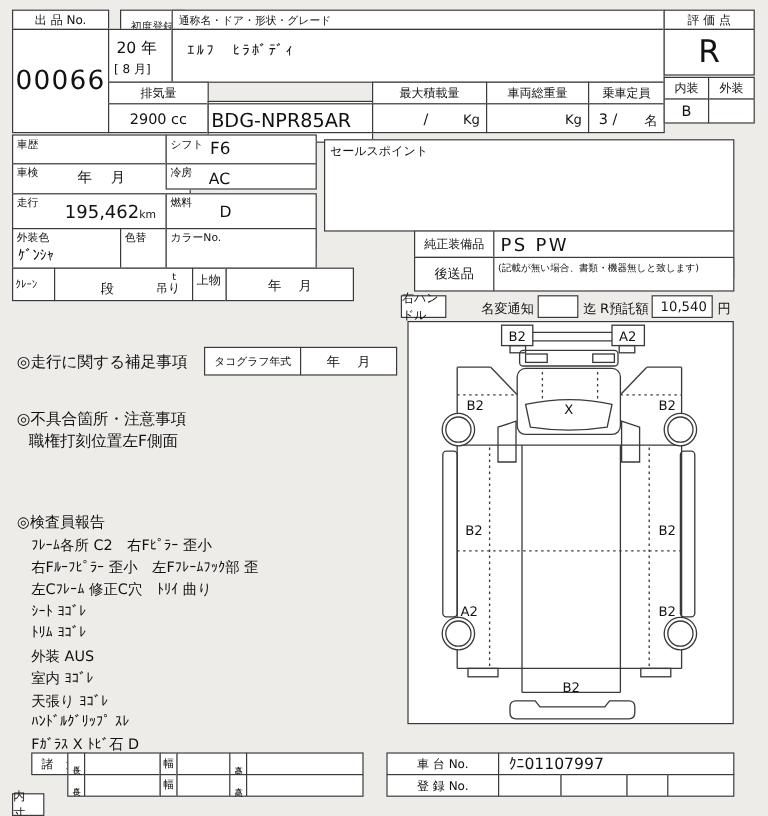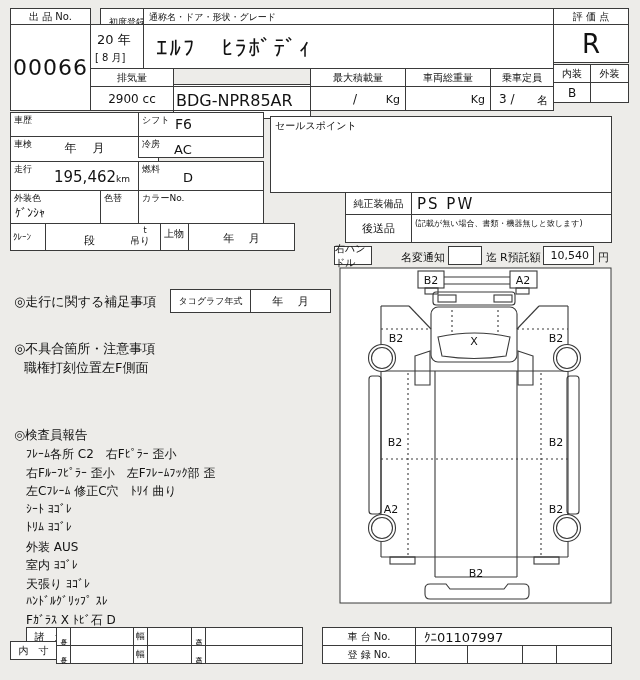--- a/index.html
+++ b/index.html
@@ -25,21 +25,21 @@
 <div class="c fxc" style="left:100px;top:8px;width:54px;height:28px;font-size:9px">初度登録</div>
 <div class="c" style="left:90px;top:24px;width:54px;height:45px">
   <span class="val" style="left:6px;top:6px;font-size:13px">20 年</span>
   <span class="val" style="left:4px;top:26px;font-size:10px">[ 8 月]</span>
 </div>
 
 <div class="c" style="left:143px;top:8px;width:411px;height:17px">
   <span class="val" style="left:5px;top:2px;font-size:9px">通称名・ドア・形状・グレード</span>
 </div>
 <div class="c" style="left:143px;top:24px;width:411px;height:45px">
-  <span class="val" style="left:12px;top:10px;font-size:23px;letter-spacing:2px">ｴﾙﾌ　ﾋﾗﾎﾞﾃﾞｨ</span>
+  <span class="val" style="left:12px;top:10px;font-size:12px;letter-spacing:2px">ｴﾙﾌ　ﾋﾗﾎﾞﾃﾞｨ</span>
 </div>
 
 <div class="c fxc" style="left:90px;top:68px;width:84px;height:19px;font-size:10px">排気量</div>
 <div class="c fxc" style="left:90px;top:86px;width:84px;height:25px;font-size:12px">2900 cc</div>
 
 <div class="c fxc" style="left:173px;top:84px;width:138px;height:35px;font-size:10px">型　　式</div>
 <div class="c" style="left:173px;top:86px;width:138px;height:25px">
   <span class="val" style="left:2px;top:4px;font-size:16px">BDG-NPR85AR</span>
 </div>
 
@@ -224,21 +224,21 @@
 </svg>
 
 <div class="c fxc" style="left:26px;top:627px;width:47px;height:19px;font-size:10px">諸　元</div>
 <div class="c fxc vert" style="left:56px;top:627px;width:15px;height:19px;font-size:7px">長さ</div>
 <div class="c" style="left:70px;top:627px;width:64px;height:19px"></div>
 <div class="c fxc" style="left:133px;top:627px;width:15px;height:19px;font-size:9px">幅</div>
 <div class="c" style="left:147px;top:627px;width:45px;height:19px"></div>
 <div class="c fxc vert" style="left:191px;top:627px;width:15px;height:19px;font-size:7px">高さ</div>
 <div class="c" style="left:205px;top:627px;width:98px;height:19px"></div>
 
-<div class="c fxc" style="left:10px;top:641px;width:47px;height:19px;font-size:10px">内　寸</div>
+<div class="c fxc" style="left:10px;top:661px;width:27px;height:19px;font-size:10px">内　寸</div>
 <div class="c fxc vert" style="left:56px;top:645px;width:15px;height:19px;font-size:7px">長さ</div>
 <div class="c" style="left:70px;top:645px;width:64px;height:19px"></div>
 <div class="c fxc" style="left:133px;top:645px;width:15px;height:19px;font-size:9px">幅</div>
 <div class="c" style="left:147px;top:645px;width:45px;height:19px"></div>
 <div class="c fxc vert" style="left:191px;top:645px;width:15px;height:19px;font-size:7px">高さ</div>
 <div class="c" style="left:205px;top:645px;width:98px;height:19px"></div>
 
 <div class="c fxc" style="left:322px;top:627px;width:94px;height:19px;font-size:10px">車 台 No.</div>
 <div class="c" style="left:415px;top:627px;width:197px;height:19px">
   <span class="val" style="left:8px;top:2px;font-size:13px">ｸﾆ01107997</span>

